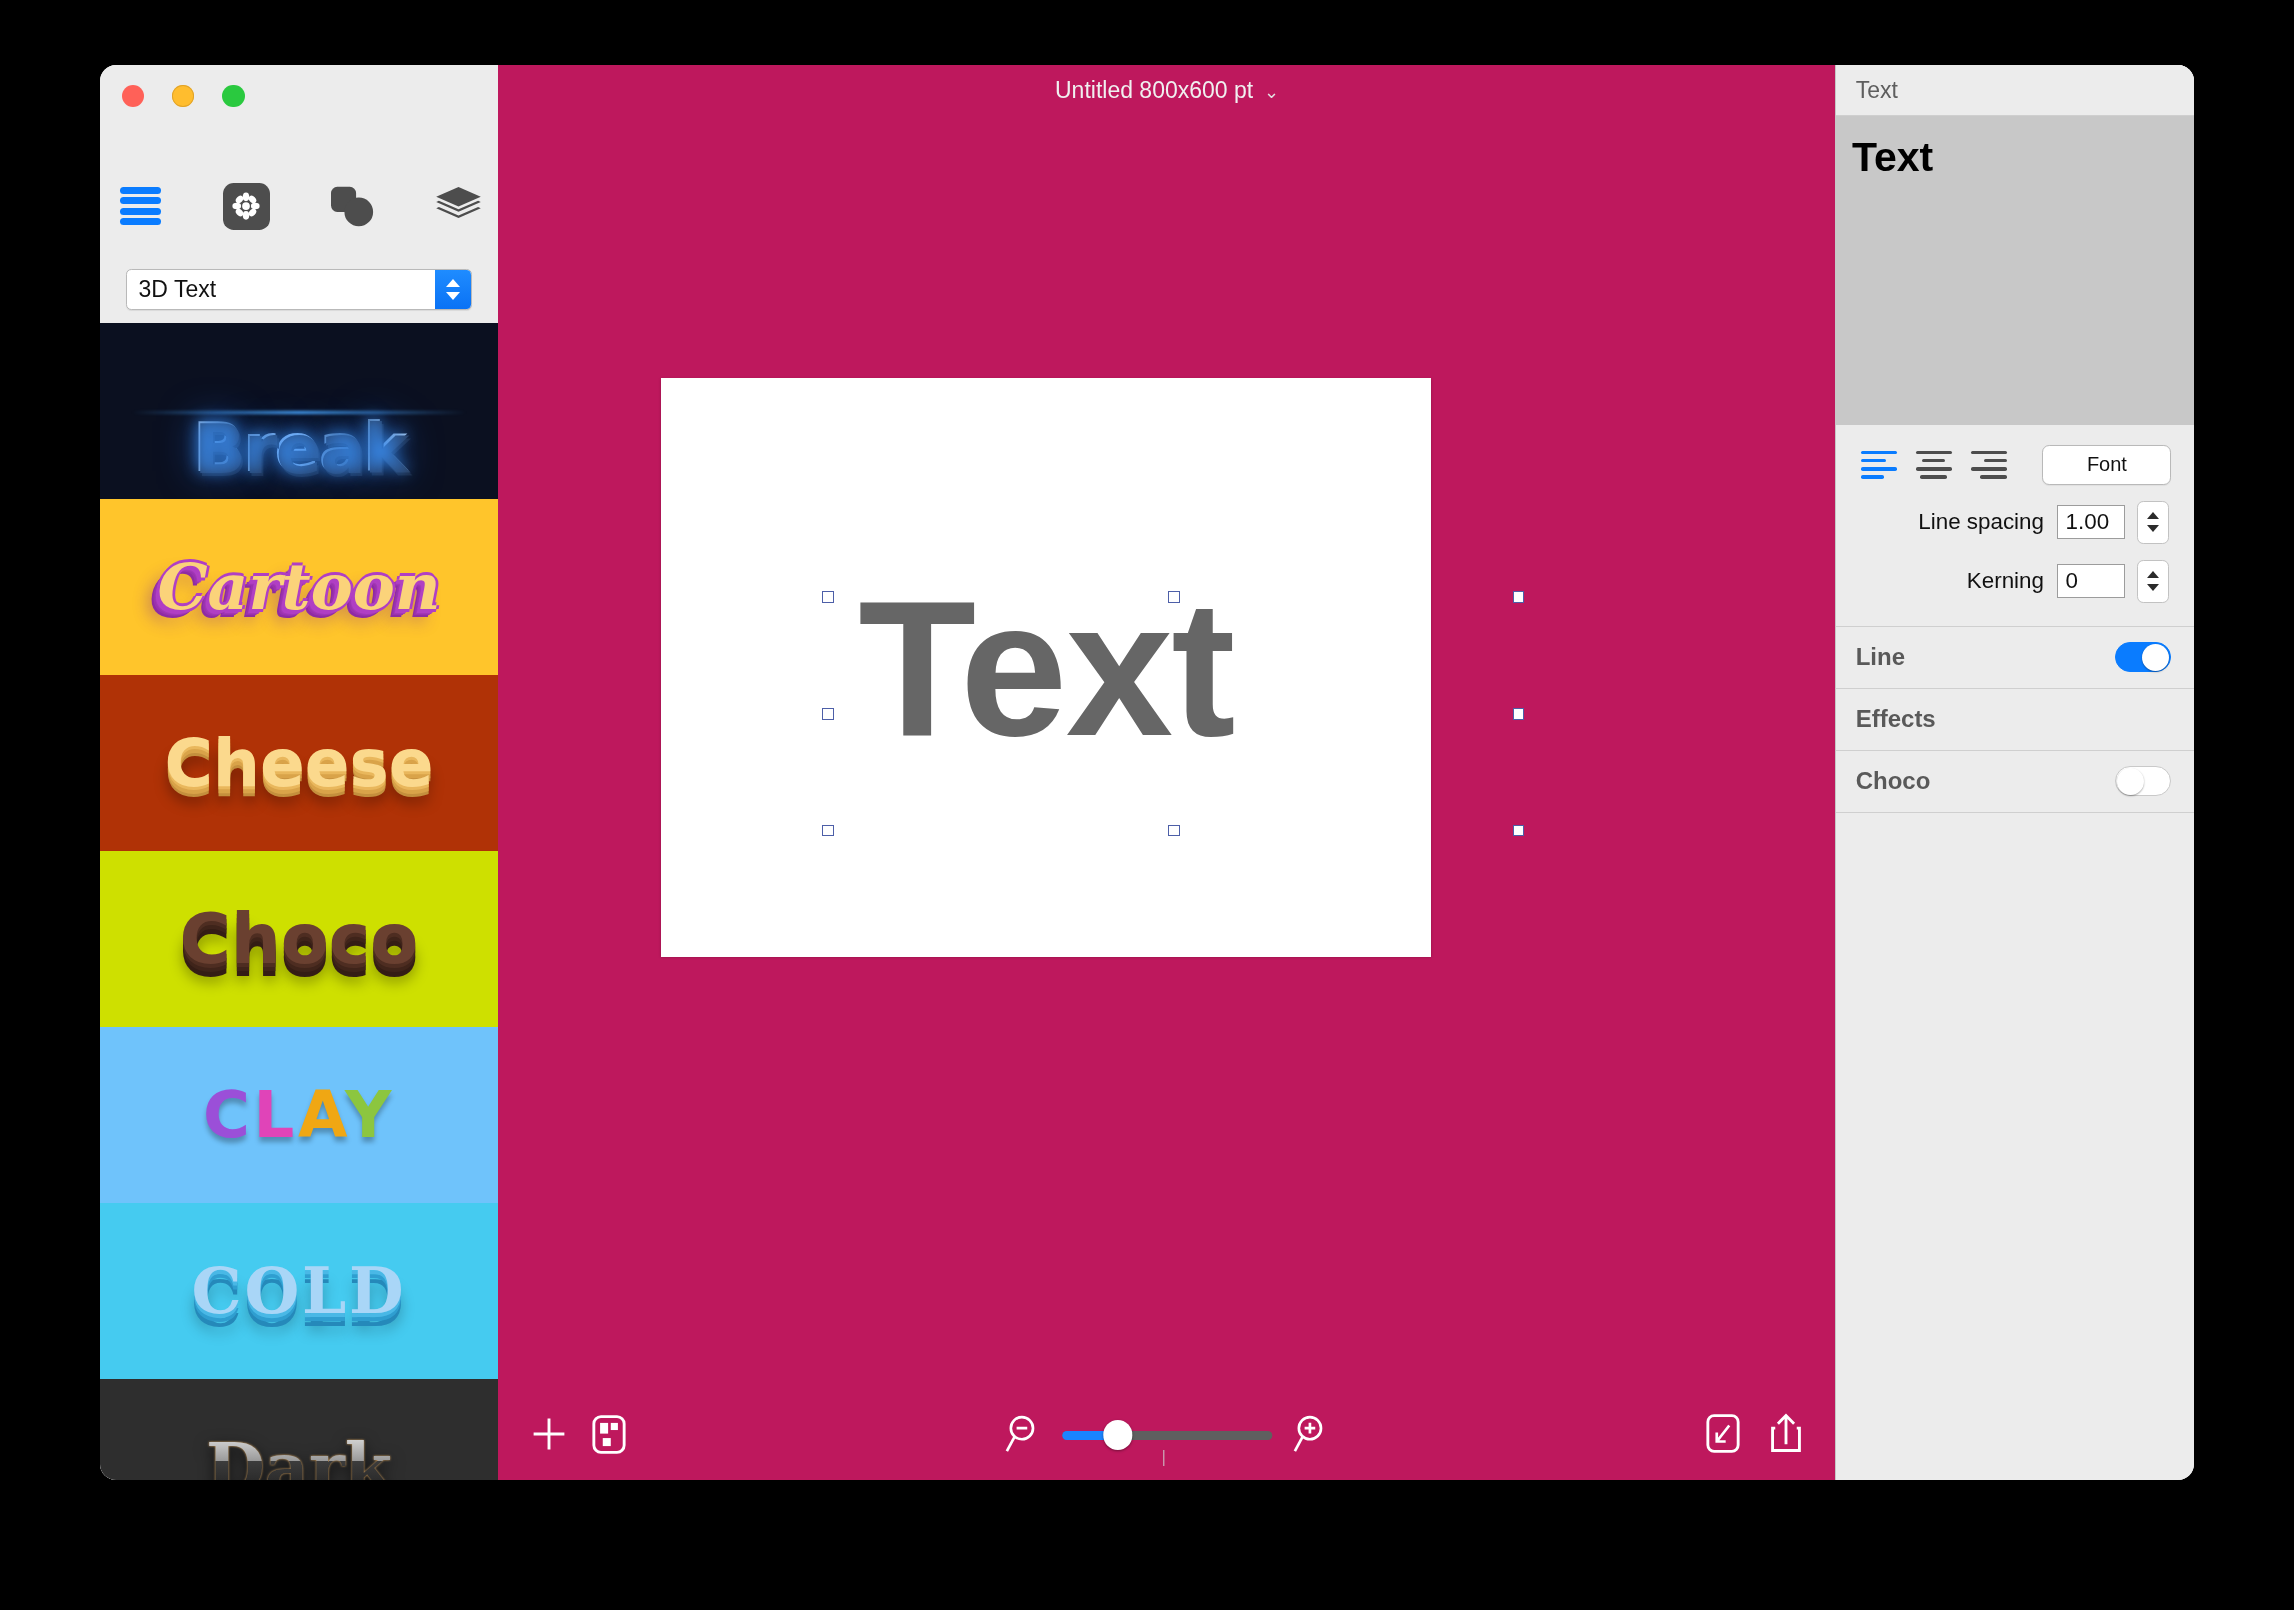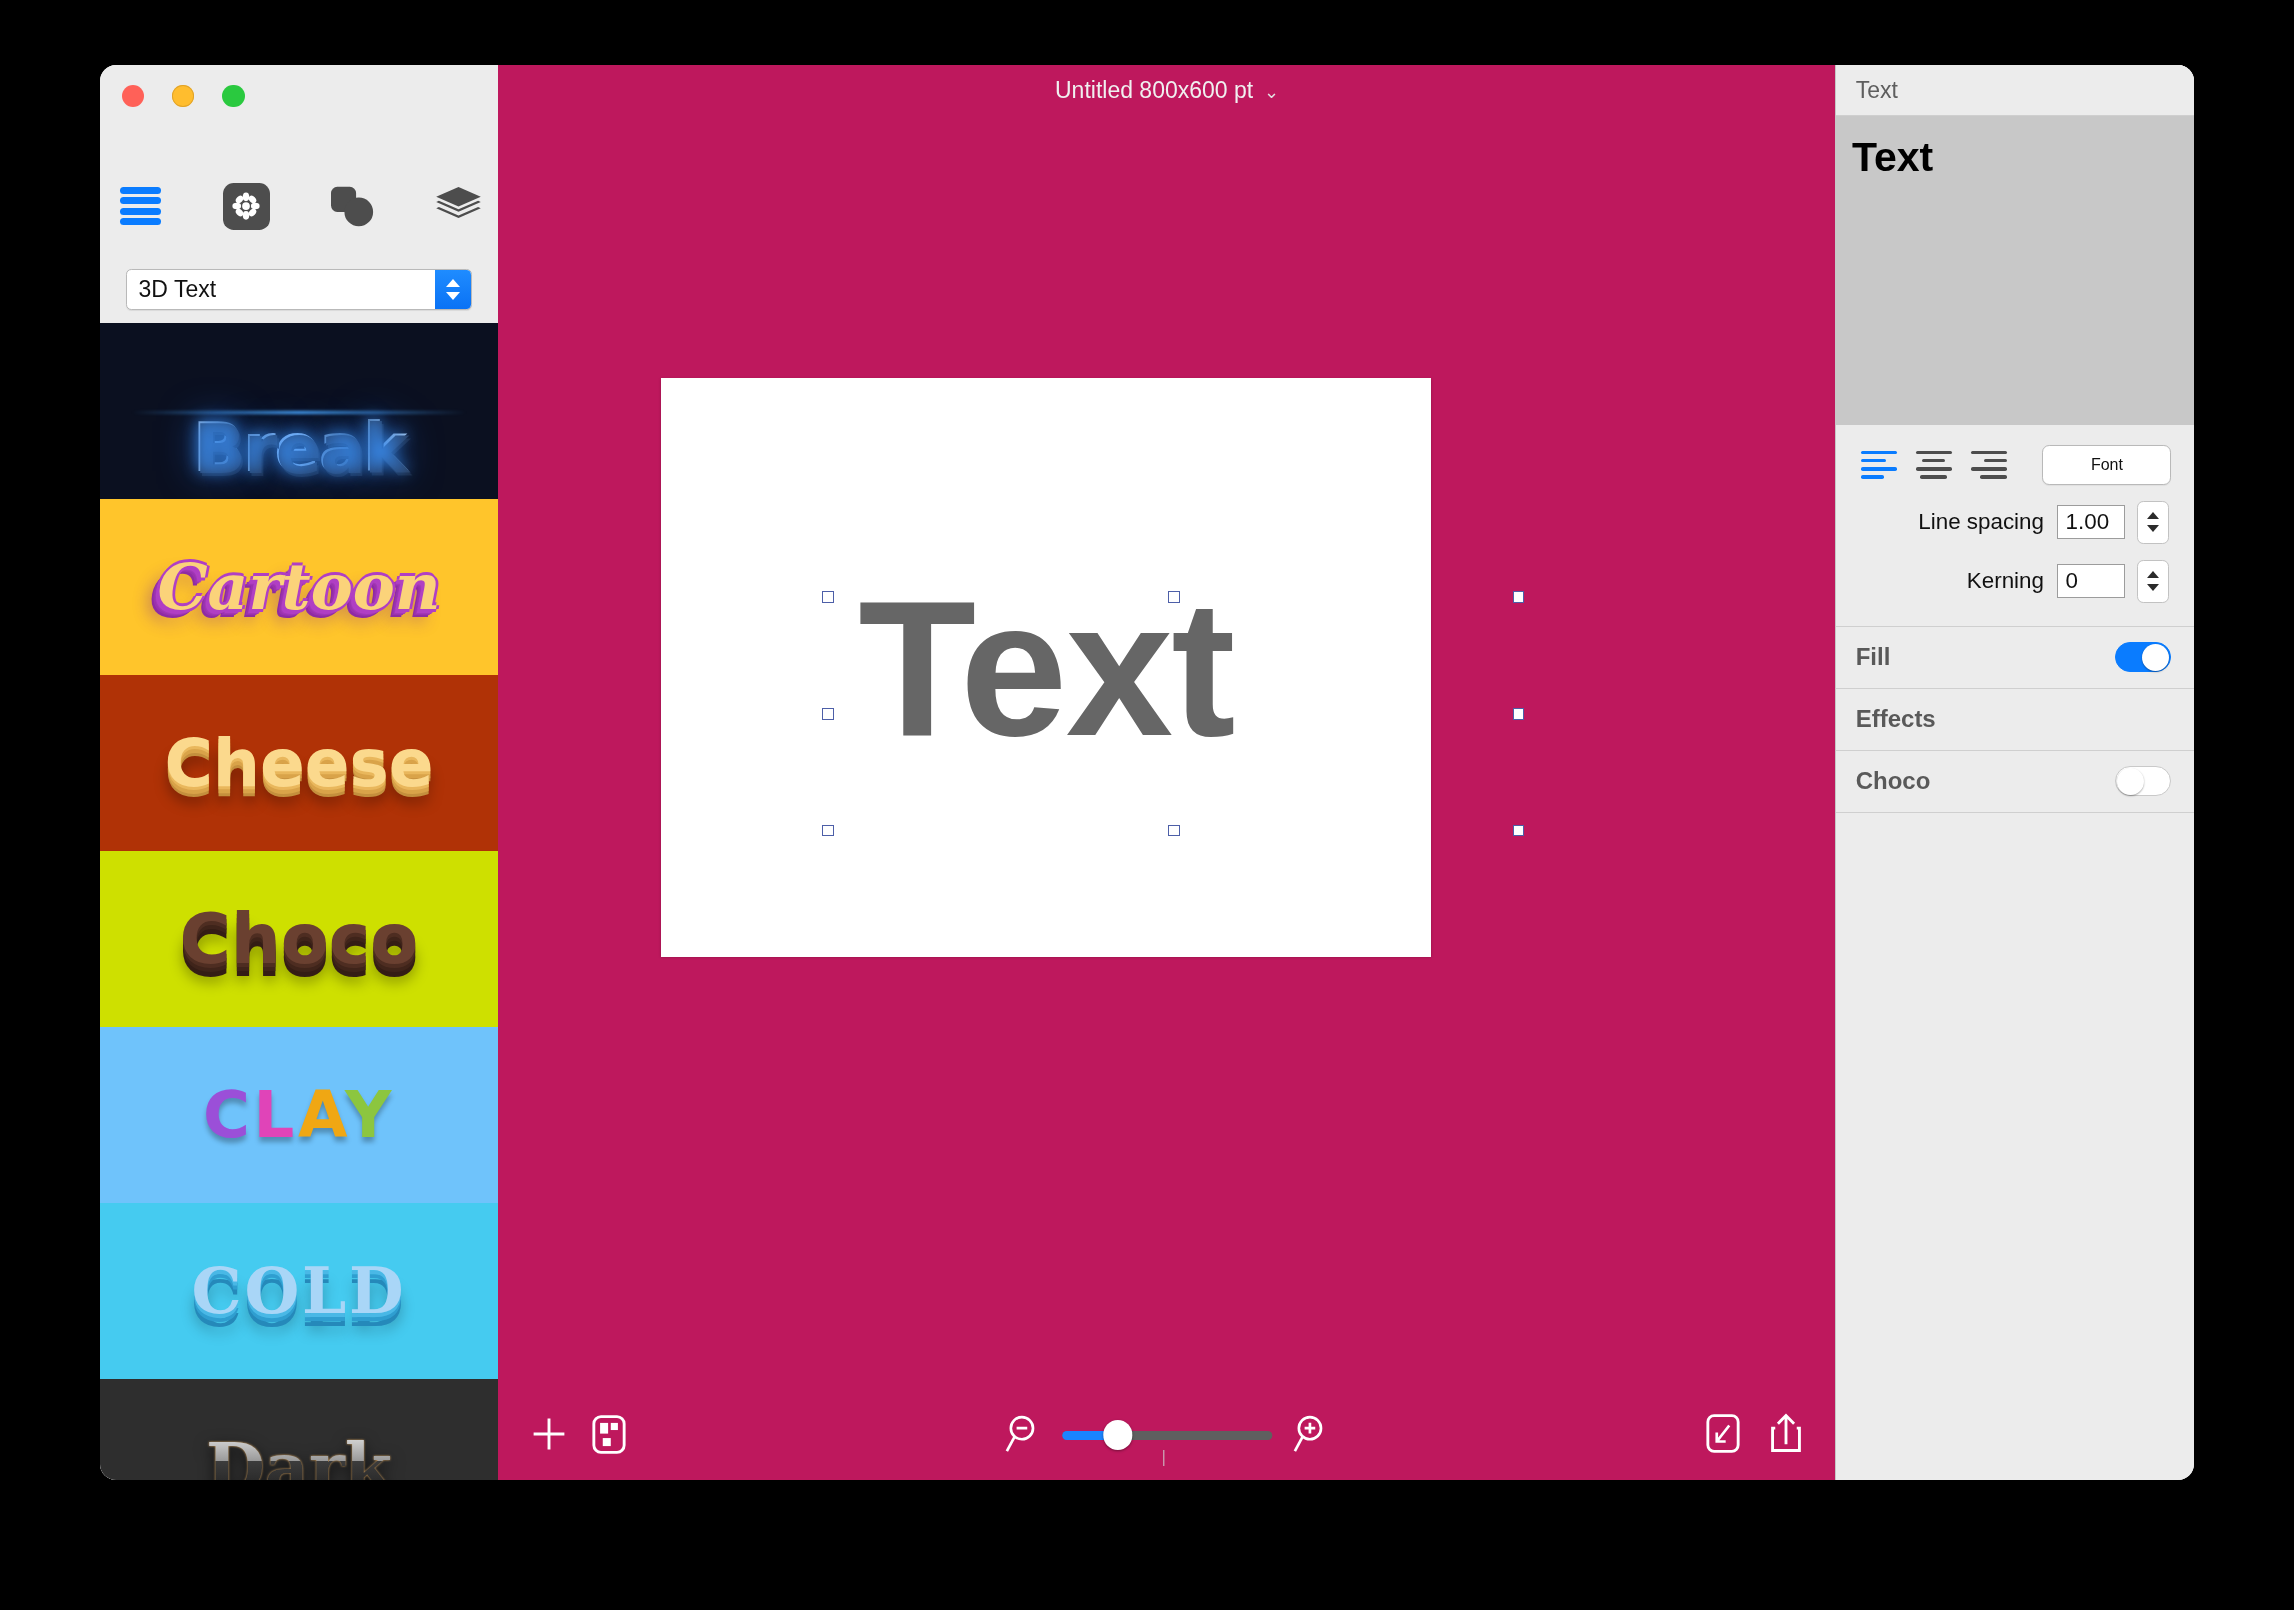--- a/index.html
+++ b/index.html
@@ -169,21 +169,21 @@
   .a-left i:nth-child(1){width:36px}.a-left i:nth-child(2){width:25px}
   .a-left i:nth-child(3){width:36px}.a-left i:nth-child(4){width:23px}
   .a-center i{margin:0 auto}
   .a-center i:nth-child(1){width:36px}.a-center i:nth-child(2){width:23px}
   .a-center i:nth-child(3){width:36px}.a-center i:nth-child(4){width:27px}
   .a-right i{margin-left:auto}
   .a-right i:nth-child(1){width:36px}.a-right i:nth-child(2){width:23px}
   .a-right i:nth-child(3){width:36px}.a-right i:nth-child(4){width:27px}
   .font-btn{
     margin-left:21.5px;width:127px;height:38px;border-radius:7.2px;background:#fff;border:0.9px solid #b9b9b9;
-    display:flex;align-items:center;justify-content:center;font-size:16px;color:#111;cursor:pointer;
+    display:flex;align-items:center;justify-content:center;font-size:20px;color:#111;cursor:pointer;
     box-shadow:0 0.9px 0.9px rgba(0,0,0,.06);
   }
   .field-row{display:flex;align-items:center;justify-content:flex-end;padding-right:25px;margin-top:16px;gap:12.5px;}
   .field-row .lbl{font-size:22.4px;color:#111;}
   .num{width:68px;height:34px;background:#fff;border:0.9px solid #9c9c9c;display:flex;align-items:center;padding-left:8px;font-size:22.4px;color:#111;box-sizing:border-box;}
   .mini-step{width:30px;height:41px;border-radius:6.3px;background:#fff;border:0.9px solid #c2c2c2;display:flex;flex-direction:column;align-items:center;justify-content:center;gap:5.4px;cursor:pointer;}
   .mchev{width:0;height:0;border-left:6.3px solid transparent;border-right:6.3px solid transparent;}
   .mchev.up{border-bottom:7.2px solid #2b2b2b;}
   .mchev.dn{border-top:7.2px solid #2b2b2b;}
 
@@ -408,21 +408,21 @@
         <span class="lbl">Kerning</span>
         <span class="num">0</span>
         <span class="mini-step">
           <span class="mchev up"></span>
             <span class="mchev dn"></span>
         </span>
       </div>
 
       <div class="sec-list">
         <div class="sec">
-          <span class="t">Fill</span>
+          <span class="t">Line</span>
           <span class="toggle on">
               <span class="dot"></span>
             </span>
         </div>
         <div class="sec">
           <span class="t">Effects</span>
         </div>
         <div class="sec">
           <span class="t">Choco</span>
           <span class="toggle off">

